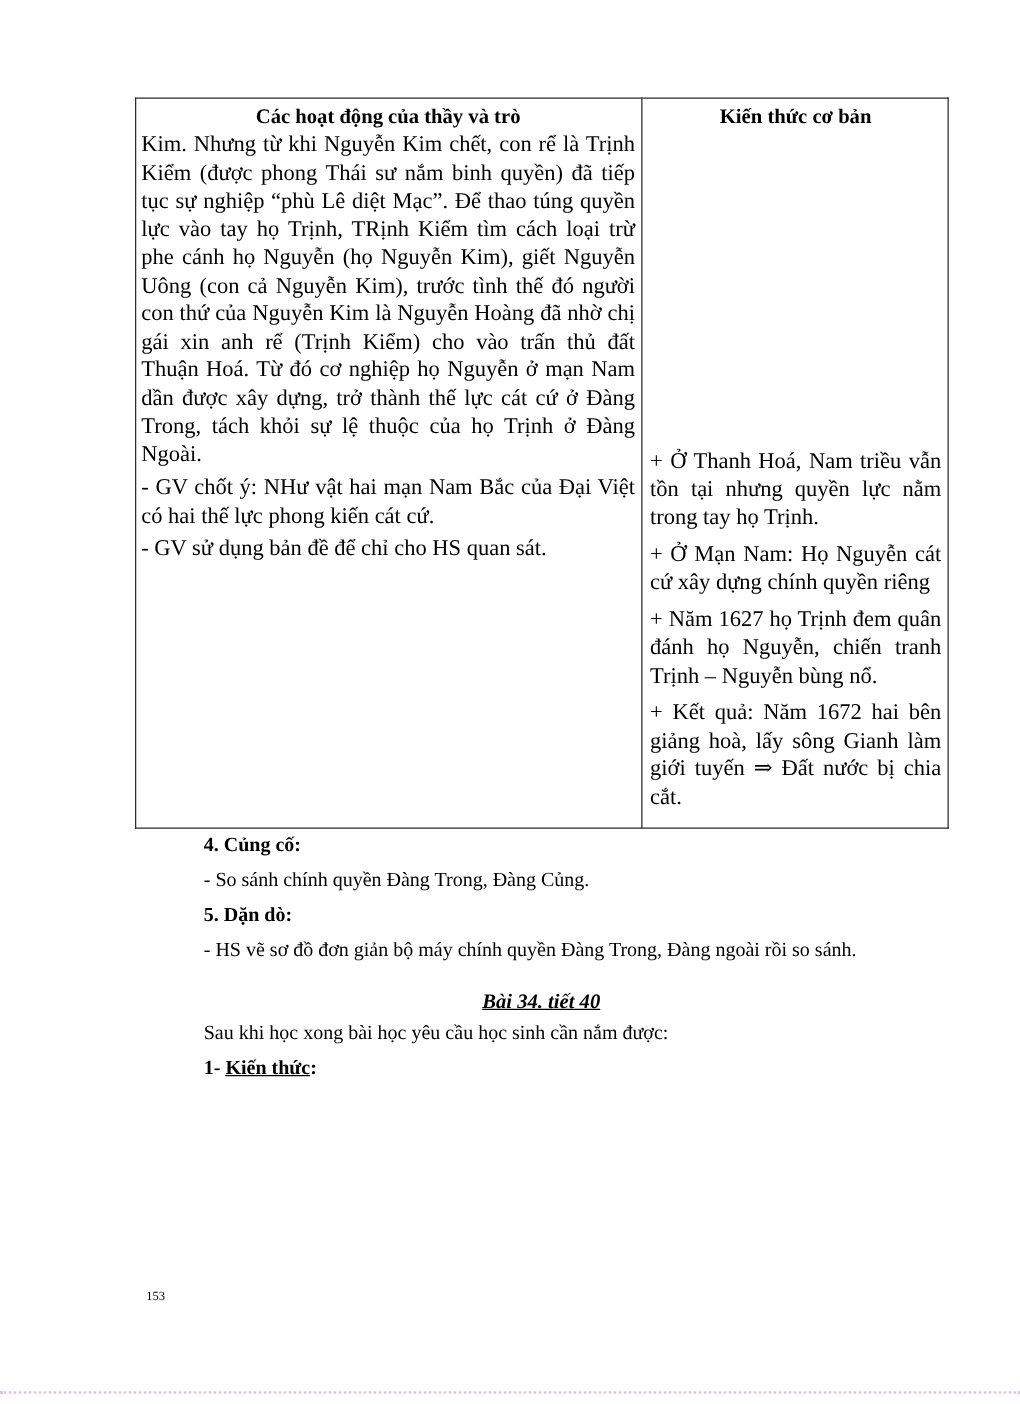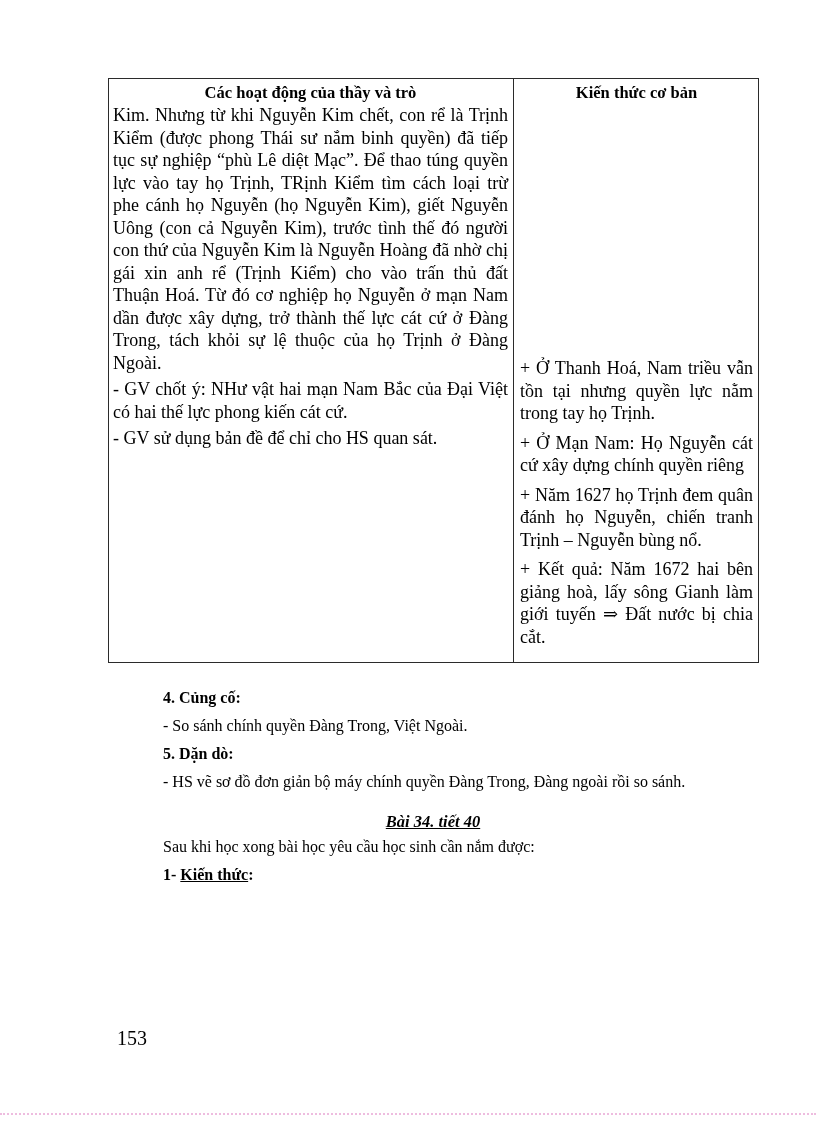--- a/index.html
+++ b/index.html
@@ -37,38 +37,38 @@
   .right-spacer { height: 253px; }
   td.cell-right .cell-body p + p { margin-top: 7px; }
 
   
   .below {
     position: absolute; left: 108px; top: 663px; width: 650px;
     font-size: 16px;
   }
   .line { line-height: 28px; padding-left: 55px; }
   .sec-heading { font-weight: bold; }
-  .below .first { margin-top: 21px; }
+  .below .first { }
 
   .lesson-label-row { text-align: center; line-height: 22px; margin-top: 15px; }
   .lesson-label {
     font-weight: bold; font-style: italic; text-decoration: underline;
     font-size: 16.5px;
   }
   .lesson-title-row { text-align: center; line-height: 25px; }
   .lesson-title { font-size: 17.5px; word-spacing: 3px; }
 
   .obj-heading-row { margin-top: 21px; line-height: 28px; font-weight: bold; font-size: 17px; }
   .u { text-decoration: underline; }
   .sub-heading-row { line-height: 28px; padding-left: 55px; font-weight: bold; }
 
   
   .page-number {
     position: absolute; left: 117px; top: 1028px;
-    font-size: 20px; line-height: 20px;
+    font-size: 10px; line-height: 20px;
   }
   .page-break-dots {
     position: absolute; left: 0; top: 1113px; width: 816px; height: 0;
     border-bottom: 2px dotted #eebcdf;
   }
 </style>
 </head>
 <body>
 
 <div>
@@ -94,21 +94,21 @@
           <p>+ Kết quả: Năm 1672 hai bên giảng hoà, lấy sông Gianh làm giới tuyến ⇒ Đất nước bị chia cắt.</p>
         </div>
       </td>
     </tr>
   </tbody>
     </table>
 
   <div class="below">
 
     <div class="line sec-heading first">4. Củng cố:</div>
-    <div class="line">- So sánh chính quyền Đàng Trong, Việt Ngoài.</div>
+    <div class="line">- So sánh chính quyền Đàng Trong, Đàng Củng.</div>
 
     <div class="line sec-heading">5. Dặn dò:</div>
     <div class="line">- HS vẽ sơ đồ đơn giản bộ máy chính quyền Đàng Trong, Đàng ngoài rồi so sánh.</div>
 
     <div class="lesson-label-row">
       <span class="lesson-label">Bài 34. tiết 40</span>
     </div>
 
     <div class="line">Sau khi học xong bài học yêu cầu học sinh cần nắm được:</div>
     <div class="sub-heading-row">

